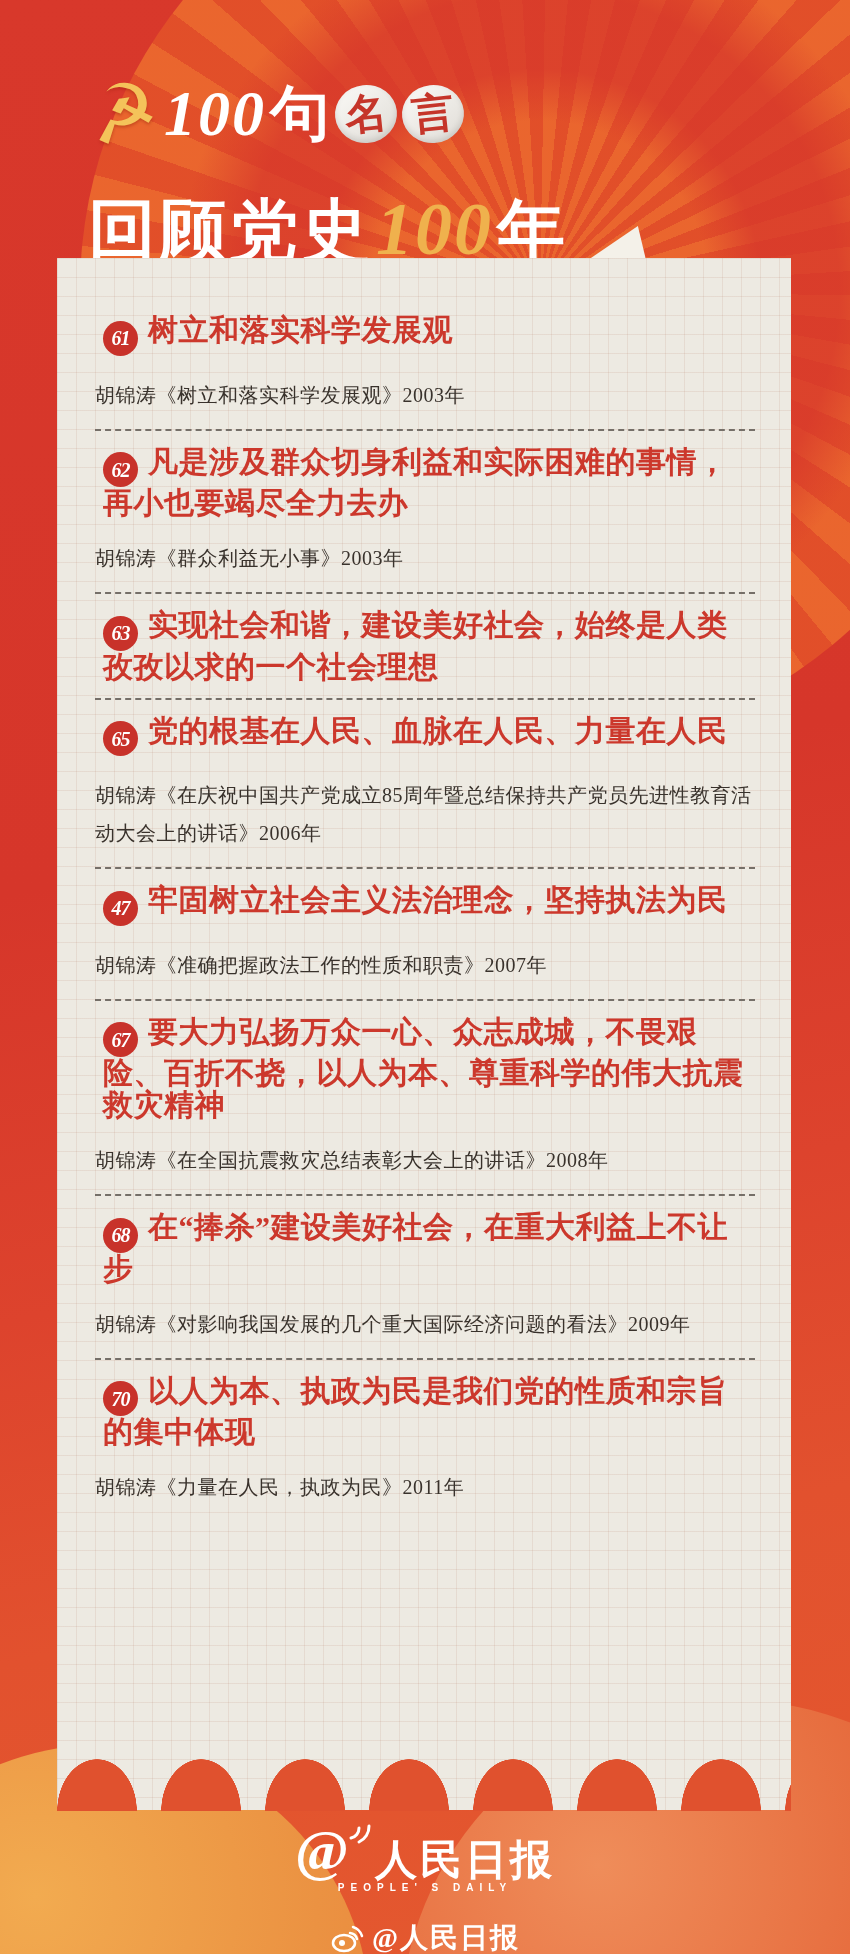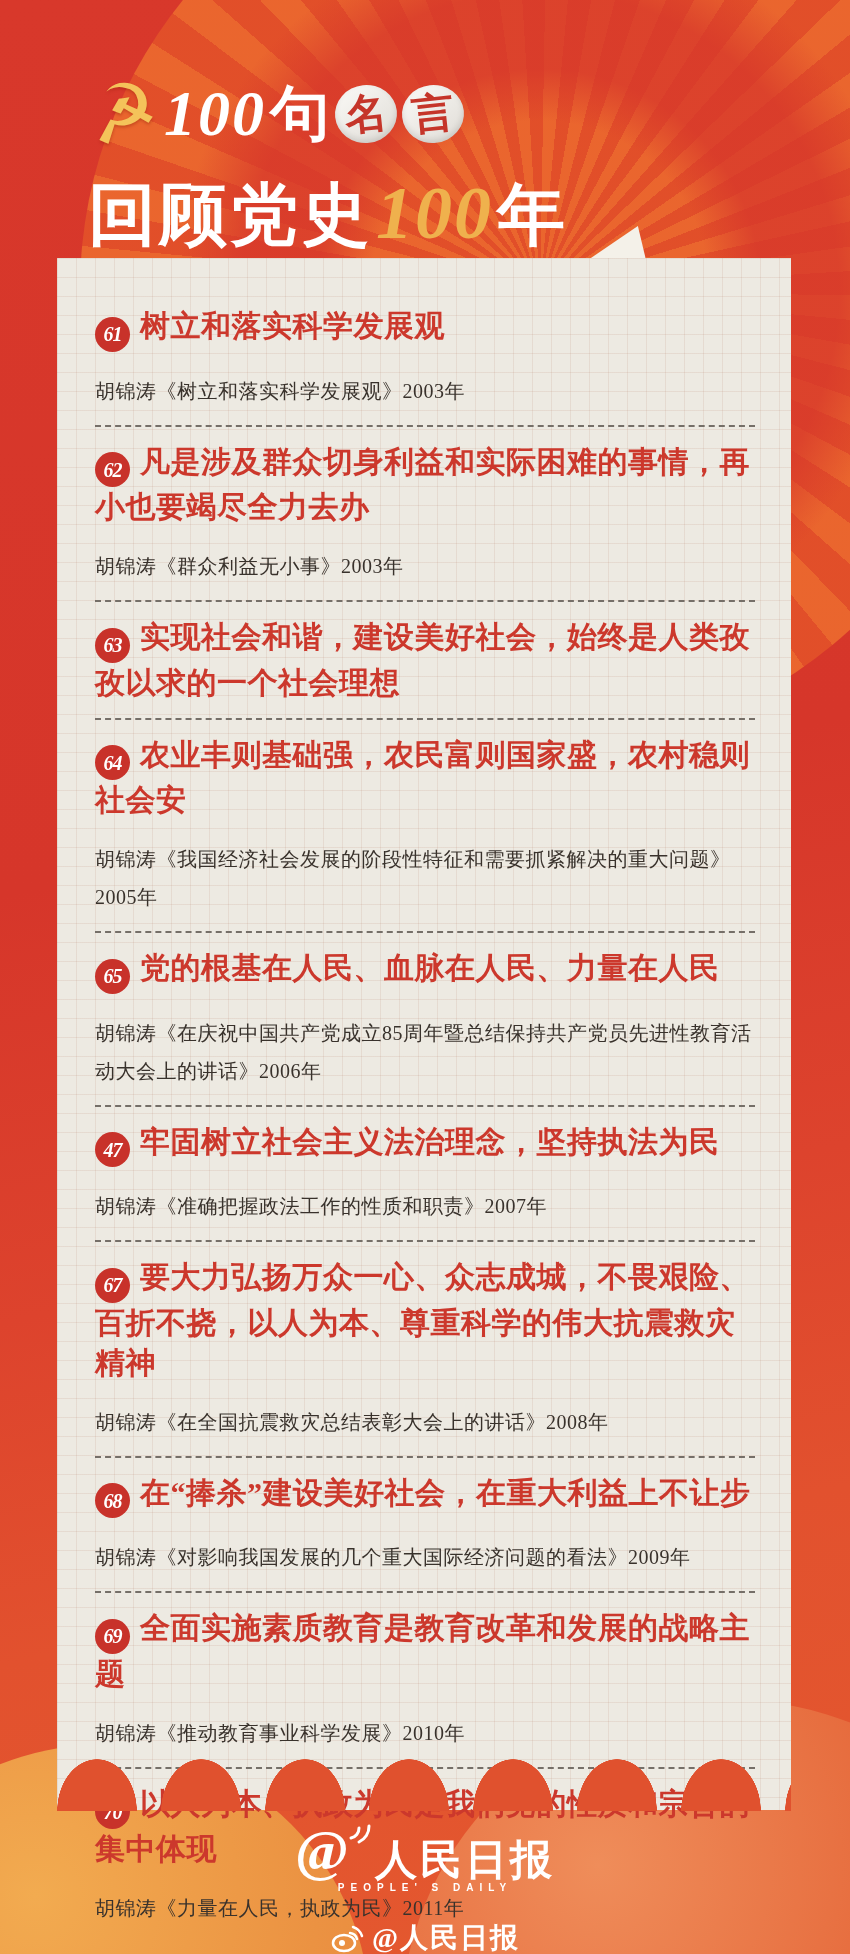--- a/index.html
+++ b/index.html
@@ -22,40 +22,40 @@
   .header{position:absolute;left:88px;top:66px;color:#fff;}
   .h-line1{display:flex;align-items:center;height:96px;}
   .emblem{font-size:78px;line-height:78px;color:#f4c35a;transform:rotate(-12deg);margin-right:6px;
     text-shadow:0 2px 3px rgba(140,30,10,.35);}
   .h-num1{font-size:64px;font-weight:bold;font-style:italic;letter-spacing:2px;}
   .h-ju{font-size:60px;font-weight:bold;margin-left:4px;}
   .h-badge{width:62px;height:58px;border-radius:50%;background:linear-gradient(145deg,#fbfaf7,#dfdcd6);
     display:flex;align-items:center;justify-content:center;margin-left:5px;transform:rotate(-6deg);
     box-shadow:inset 0 -3px 6px rgba(0,0,0,.12);}
   .h-badge span{color:#c5352a;font-size:42px;font-weight:bold;}
-  .h-line2{margin-top:8px;display:flex;align-items:baseline;}
+  .h-line2{margin-top:24px;display:flex;align-items:baseline;}
   .h-line2 .pre,.h-line2 .post{font-size:68px;font-weight:bold;letter-spacing:3px;}
   .h-line2 .goldnum{font-size:74px;font-weight:bold;font-style:italic;color:#efb14d;letter-spacing:2px;padding:0 4px;}
 
   
   .card{position:absolute;left:57px;top:258px;width:734px;height:1552px;
     background-color:#edeae2;
     background-image:linear-gradient(rgba(196,158,138,.20) 1px,transparent 1px),
                      linear-gradient(90deg,rgba(196,158,138,.20) 1px,transparent 1px);
     background-size:19px 19px;
     box-sizing:border-box;padding:48px 36px 0 38px;}
   .pointer-tri{position:absolute;left:588px;top:226px;width:58px;height:34px;background:#f4f1e9;
     clip-path:polygon(0% 100%,100% 100%,86% 0%);}
   .scallops{position:absolute;left:0;bottom:-1px;width:100%;height:54px;
     background-image:radial-gradient(ellipse 40px 52px at 50% 100%,#e0512e 99%,rgba(224,81,46,0) 100%);
     background-size:104px 54px;background-repeat:repeat-x;background-position:-12px 0;}
 
   
   .quote-item{margin:0;}
-  .q-title{margin:0;font-size:30px;line-height:40px;font-weight:bold;color:#cc382c;letter-spacing:.5px;}
+  .q-title{margin:8px;font-size:30px;line-height:32px;font-weight:bold;color:#cc382c;letter-spacing:.5px;}
   .q-badge{display:inline-flex;align-items:center;justify-content:center;width:35px;height:35px;
     border-radius:50%;background:#c8322a;color:#fff;font-size:20px;font-style:italic;font-weight:bold;
     margin-right:10px;vertical-align:-5px;letter-spacing:-1px;}
   .q-source{margin:20px 0 0 0;font-size:20px;line-height:38px;color:#39322c;letter-spacing:.5px;}
   .q-sep{border:none;border-top:2px dashed #756f68;margin:15px 0 15px 0;}
 
   
   .footer{position:absolute;left:0;top:1822px;width:100%;text-align:center;color:#fff;}
   .pd-logo{display:inline-flex;align-items:flex-start;justify-content:center;}
   .pd-at{font-size:58px;line-height:58px;font-weight:bold;}
@@ -108,25 +108,20 @@
     <p class="q-title"><span class="q-badge">62</span><span class="q-title-text">凡是涉及群众切身利益和实际困难的事情，再小也要竭尽全力去办</span></p>
     <p class="q-source">胡锦涛《群众利益无小事》2003年</p>
     <hr class="q-sep">
   </div>
 
   <div class="quote-item">
     <p class="q-title"><span class="q-badge">63</span><span class="q-title-text">实现社会和谐，建设美好社会，始终是人类孜孜以求的一个社会理想</span></p>
     <hr class="q-sep">
   </div>
 
-  <div class="quote-item">
-    <p class="q-title"><span class="q-badge">64</span><span class="q-title-text">农业丰则基础强，农民富则国家盛，农村稳则社会安</span></p>
-    <p class="q-source">胡锦涛《我国经济社会发展的阶段性特征和需要抓紧解决的重大问题》2005年</p>
-    <hr class="q-sep">
-  </div>
 
   <div class="quote-item">
     <p class="q-title"><span class="q-badge">65</span><span class="q-title-text">党的根基在人民、血脉在人民、力量在人民</span></p>
     <p class="q-source">胡锦涛《在庆祝中国共产党成立85周年暨总结保持共产党员先进性教育活动大会上的讲话》2006年</p>
     <hr class="q-sep">
   </div>
 
   <div class="quote-item">
     <p class="q-title"><span class="q-badge">47</span><span class="q-title-text">牢固树立社会主义法治理念，坚持执法为民</span></p>
     <p class="q-source">胡锦涛《准确把握政法工作的性质和职责》2007年</p>
@@ -138,25 +133,20 @@
     <p class="q-source">胡锦涛《在全国抗震救灾总结表彰大会上的讲话》2008年</p>
     <hr class="q-sep">
   </div>
 
   <div class="quote-item">
     <p class="q-title"><span class="q-badge">68</span><span class="q-title-text">在“捧杀”建设美好社会，在重大利益上不让步</span></p>
     <p class="q-source">胡锦涛《对影响我国发展的几个重大国际经济问题的看法》2009年</p>
     <hr class="q-sep">
   </div>
 
-  <div class="quote-item">
-    <p class="q-title"><span class="q-badge">69</span><span class="q-title-text">全面实施素质教育是教育改革和发展的战略主题</span></p>
-    <p class="q-source">胡锦涛《推动教育事业科学发展》2010年</p>
-    <hr class="q-sep">
-  </div>
 
   <div class="quote-item">
     <p class="q-title"><span class="q-badge">70</span><span class="q-title-text">以人为本、执政为民是我们党的性质和宗旨的集中体现</span></p>
     <p class="q-source">胡锦涛《力量在人民，执政为民》2011年</p>
 
   </div>
 </div>
     <div class="scallops"></div>
   </div>
 

